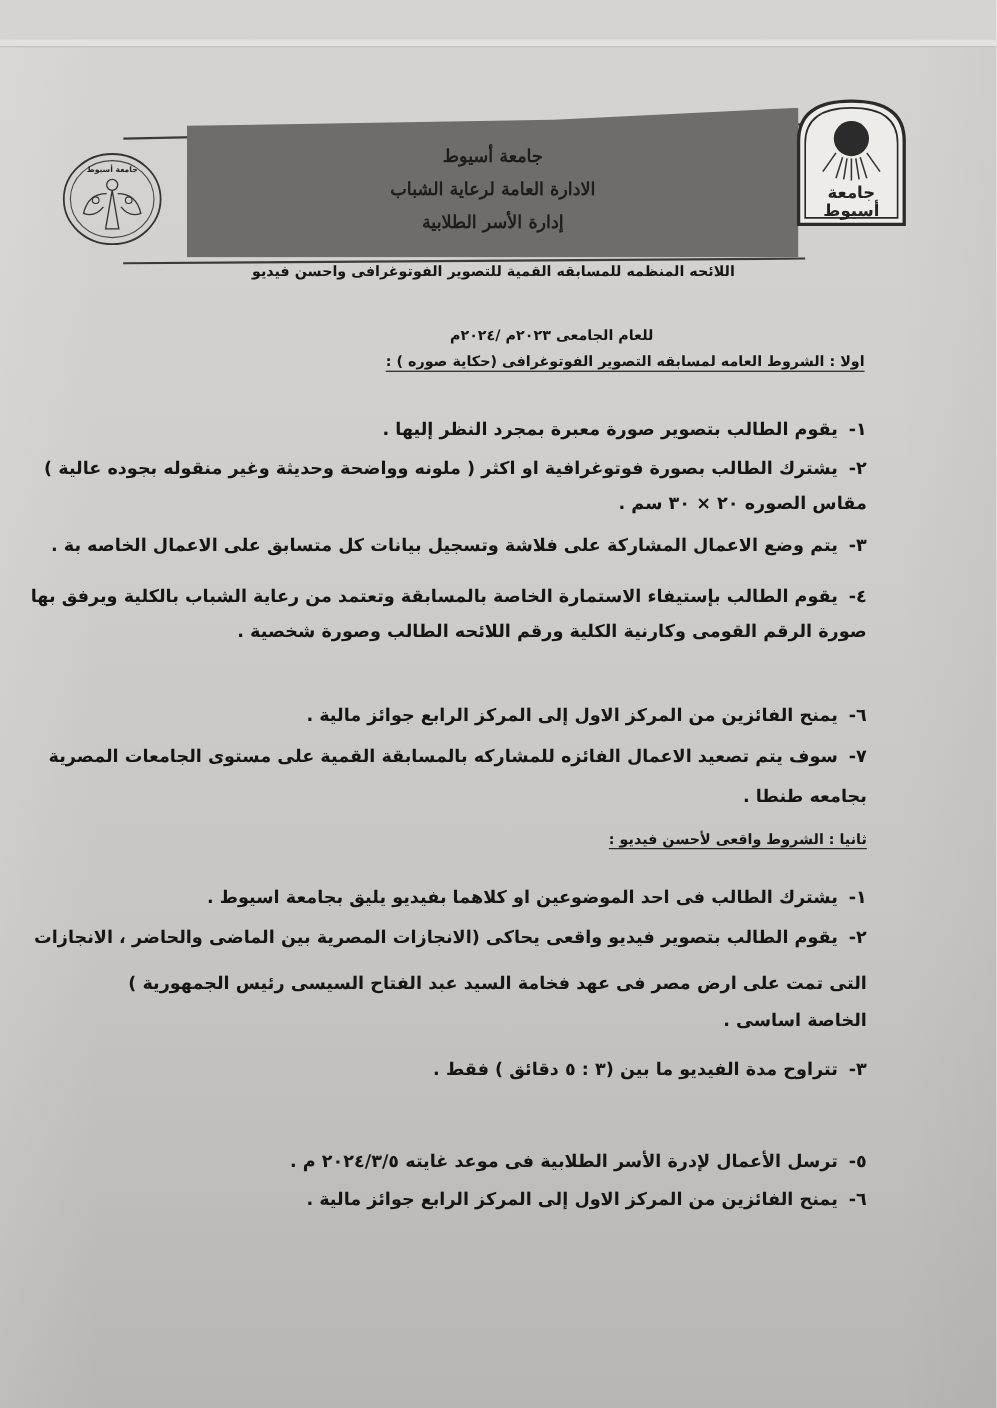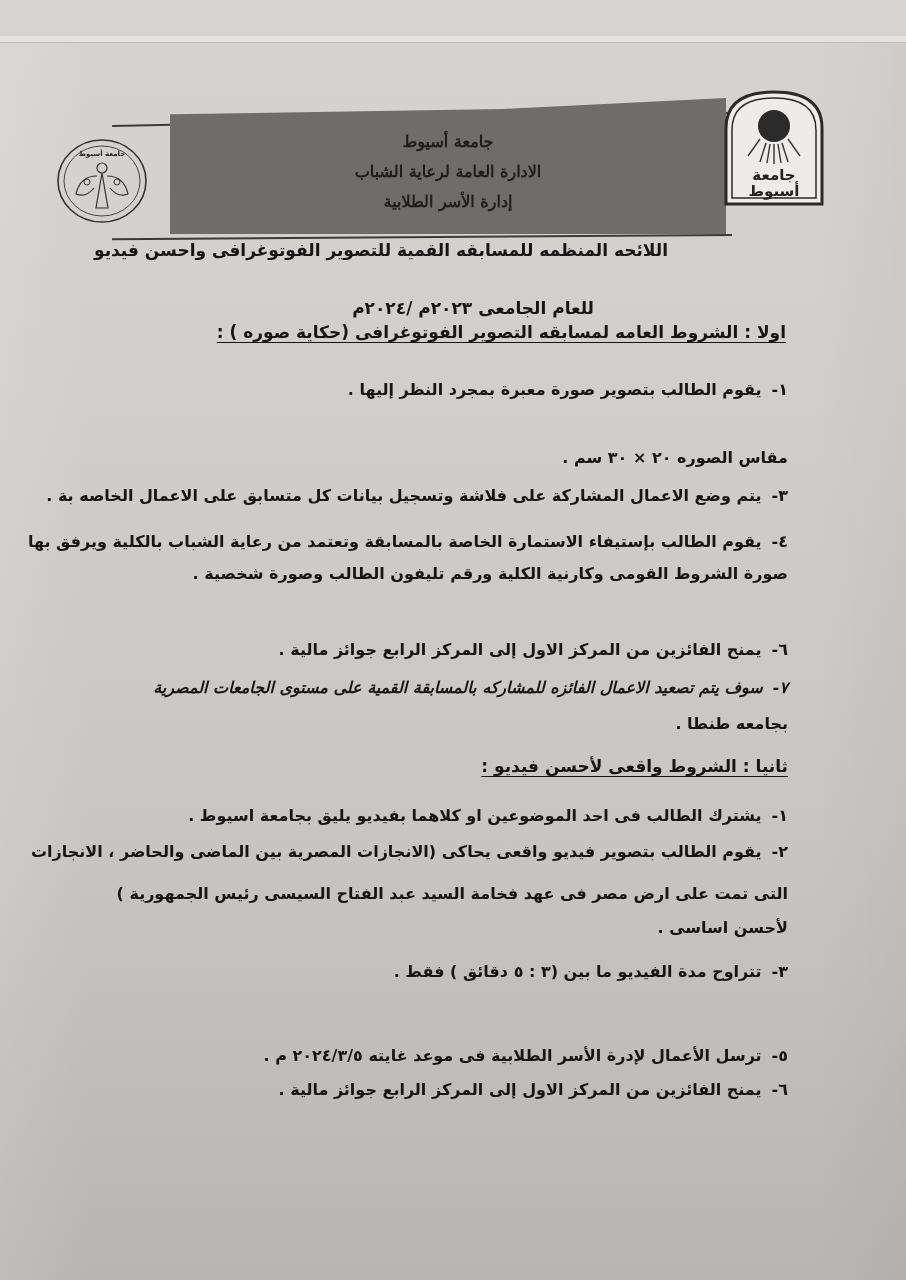--- a/index.html
+++ b/index.html
@@ -41,21 +41,21 @@
     color: #1d1d1d; font-size: 16px; line-height: 30px; font-weight: bold;
     font-family: "DejaVu Serif", serif;
   }
   .logo-left {
     position: absolute; left: 54px; top: 100px; width: 96px; height: 90px;
   }
   .logo-right {
     position: absolute; left: 722px; top: 52px; width: 104px; height: 118px;
   }
   .t { position: absolute; white-space: nowrap; font-size: 16px; font-weight: bold; color: #151515; }
-  .title { font-size: 17px; }
+  .title { font-size: 13px; }
   .u { text-decoration: underline; text-underline-offset: 4px; text-align: center; }
   .num { display: inline-block; margin-left: 10px; }
 </style>
 </head>
 <body>
 
 <div class="page">
   <div class="top-edge"></div>
 
   <div class="header-line-top"></div>
@@ -99,40 +99,41 @@
 
   <div class="t title" style="top:228px; right:200px;"></div>
   <div class="t title" style="top:262px; right:312px;">للعام الجامعى ٢٠٢٣م /٢٠٢٤م</div>
 
   <div class="t title u" style="top:286px; right:120px;">
     <span>اولا : الشروط العامه لمسابقه التصوير الفوتوغرافى </span><span>(حكاية صوره ) :</span>
   </div>
 
   <div class="t" style="top:344px; right:118px;"><span class="num">١-</span><span>يقوم الطالب بتصوير صورة معبرة بمجرد النظر إليها .</span></div>
 
+  <div class="t" style="top:380px; right:118px;"><span class="num">٢-</span><span>يشترك الطالب بصورة فوتوغرافية او اكثر ( ملونه وواضحة وحديثة وغير منقوله بجوده عالية )</span></div>
   <div class="t" style="top:412px; right:118px;">مقاس الصوره ٢٠ × ٣٠ سم .</div>
 
   <div class="t" style="top:450px; right:118px;"><span class="num">٣-</span><span>يتم وضع الاعمال المشاركة على فلاشة وتسجيل بيانات كل متسابق على الاعمال الخاصه بة .</span></div>
 
   <div class="t" style="top:496px; right:118px;"><span class="num">٤-</span><span>يقوم الطالب بإستيفاء الاستمارة  الخاصة بالمسابقة وتعتمد من رعاية الشباب بالكلية ويرفق بها</span></div>
-  <div class="t" style="top:528px; right:118px;">صورة الشروط القومى وكارنية الكلية ورقم تليفون الطالب وصورة شخصية .</div>
+  <div class="t" style="top:528px; right:118px;">صورة الرقم القومى وكارنية الكلية ورقم اللائحه الطالب وصورة شخصية .</div>
 
 
   <div class="t" style="top:604px; right:118px;"><span class="num">٦-</span><span>يمنح الفائزين من المركز الاول إلى المركز الرابع جوائز مالية .</span></div>
 
-  <div class="t" style="top:642px; right:118px;font-style:italic;"><span class="num">٧-</span><span>سوف يتم تصعيد الاعمال الفائزه للمشاركه بالمسابقة القمية على مستوى الجامعات المصرية</span></div>
+  <div class="t" style="top:642px; right:118px;"><span class="num">٧-</span><span>سوف يتم تصعيد الاعمال الفائزه للمشاركه بالمسابقة القمية على مستوى الجامعات المصرية</span></div>
   <div class="t" style="top:678px; right:118px;">بجامعه طنطا .</div>
 
   <div class="t title u" style="top:720px; right:118px;">ثانيا : الشروط واقعى لأحسن فيديو :</div>
 
   <div class="t" style="top:770px; right:118px;"><span class="num">١-</span><span>يشترك الطالب فى احد الموضوعين او كلاهما بفيديو يليق بجامعة اسيوط .</span></div>
 
   <div class="t" style="top:806px; right:118px;"><span class="num">٢-</span><span>يقوم الطالب بتصوير فيديو واقعى يحاكى (الانجازات المصرية بين الماضى والحاضر ، الانجازات</span></div>
   <div class="t" style="top:848px; right:118px;">التى تمت على ارض مصر فى عهد فخامة السيد عبد الفتاح السيسى رئيس الجمهورية )</div>
-  <div class="t" style="top:882px; right:118px;">لأحسن اساسى .</div>
+  <div class="t" style="top:882px; right:118px;">الخاصة اساسى .</div>
 
   <div class="t" style="top:926px; right:118px;"><span class="num">٣-</span><span>تتراوح مدة الفيديو ما بين (٣ : ٥ دقائق ) فقط .</span></div>
 
 
   <div class="t" style="top:1010px; right:118px;"><span class="num">٥-</span><span>ترسل الأعمال لإدرة الأسر الطلابية فى موعد غايته ٢٠٢٤/٣/٥ م .</span></div>
 
   <div class="t" style="top:1044px; right:118px;"><span class="num">٦-</span><span>يمنح الفائزين من المركز الاول إلى المركز الرابع جوائز مالية .</span></div>
 </div>
 
 </body></html>

